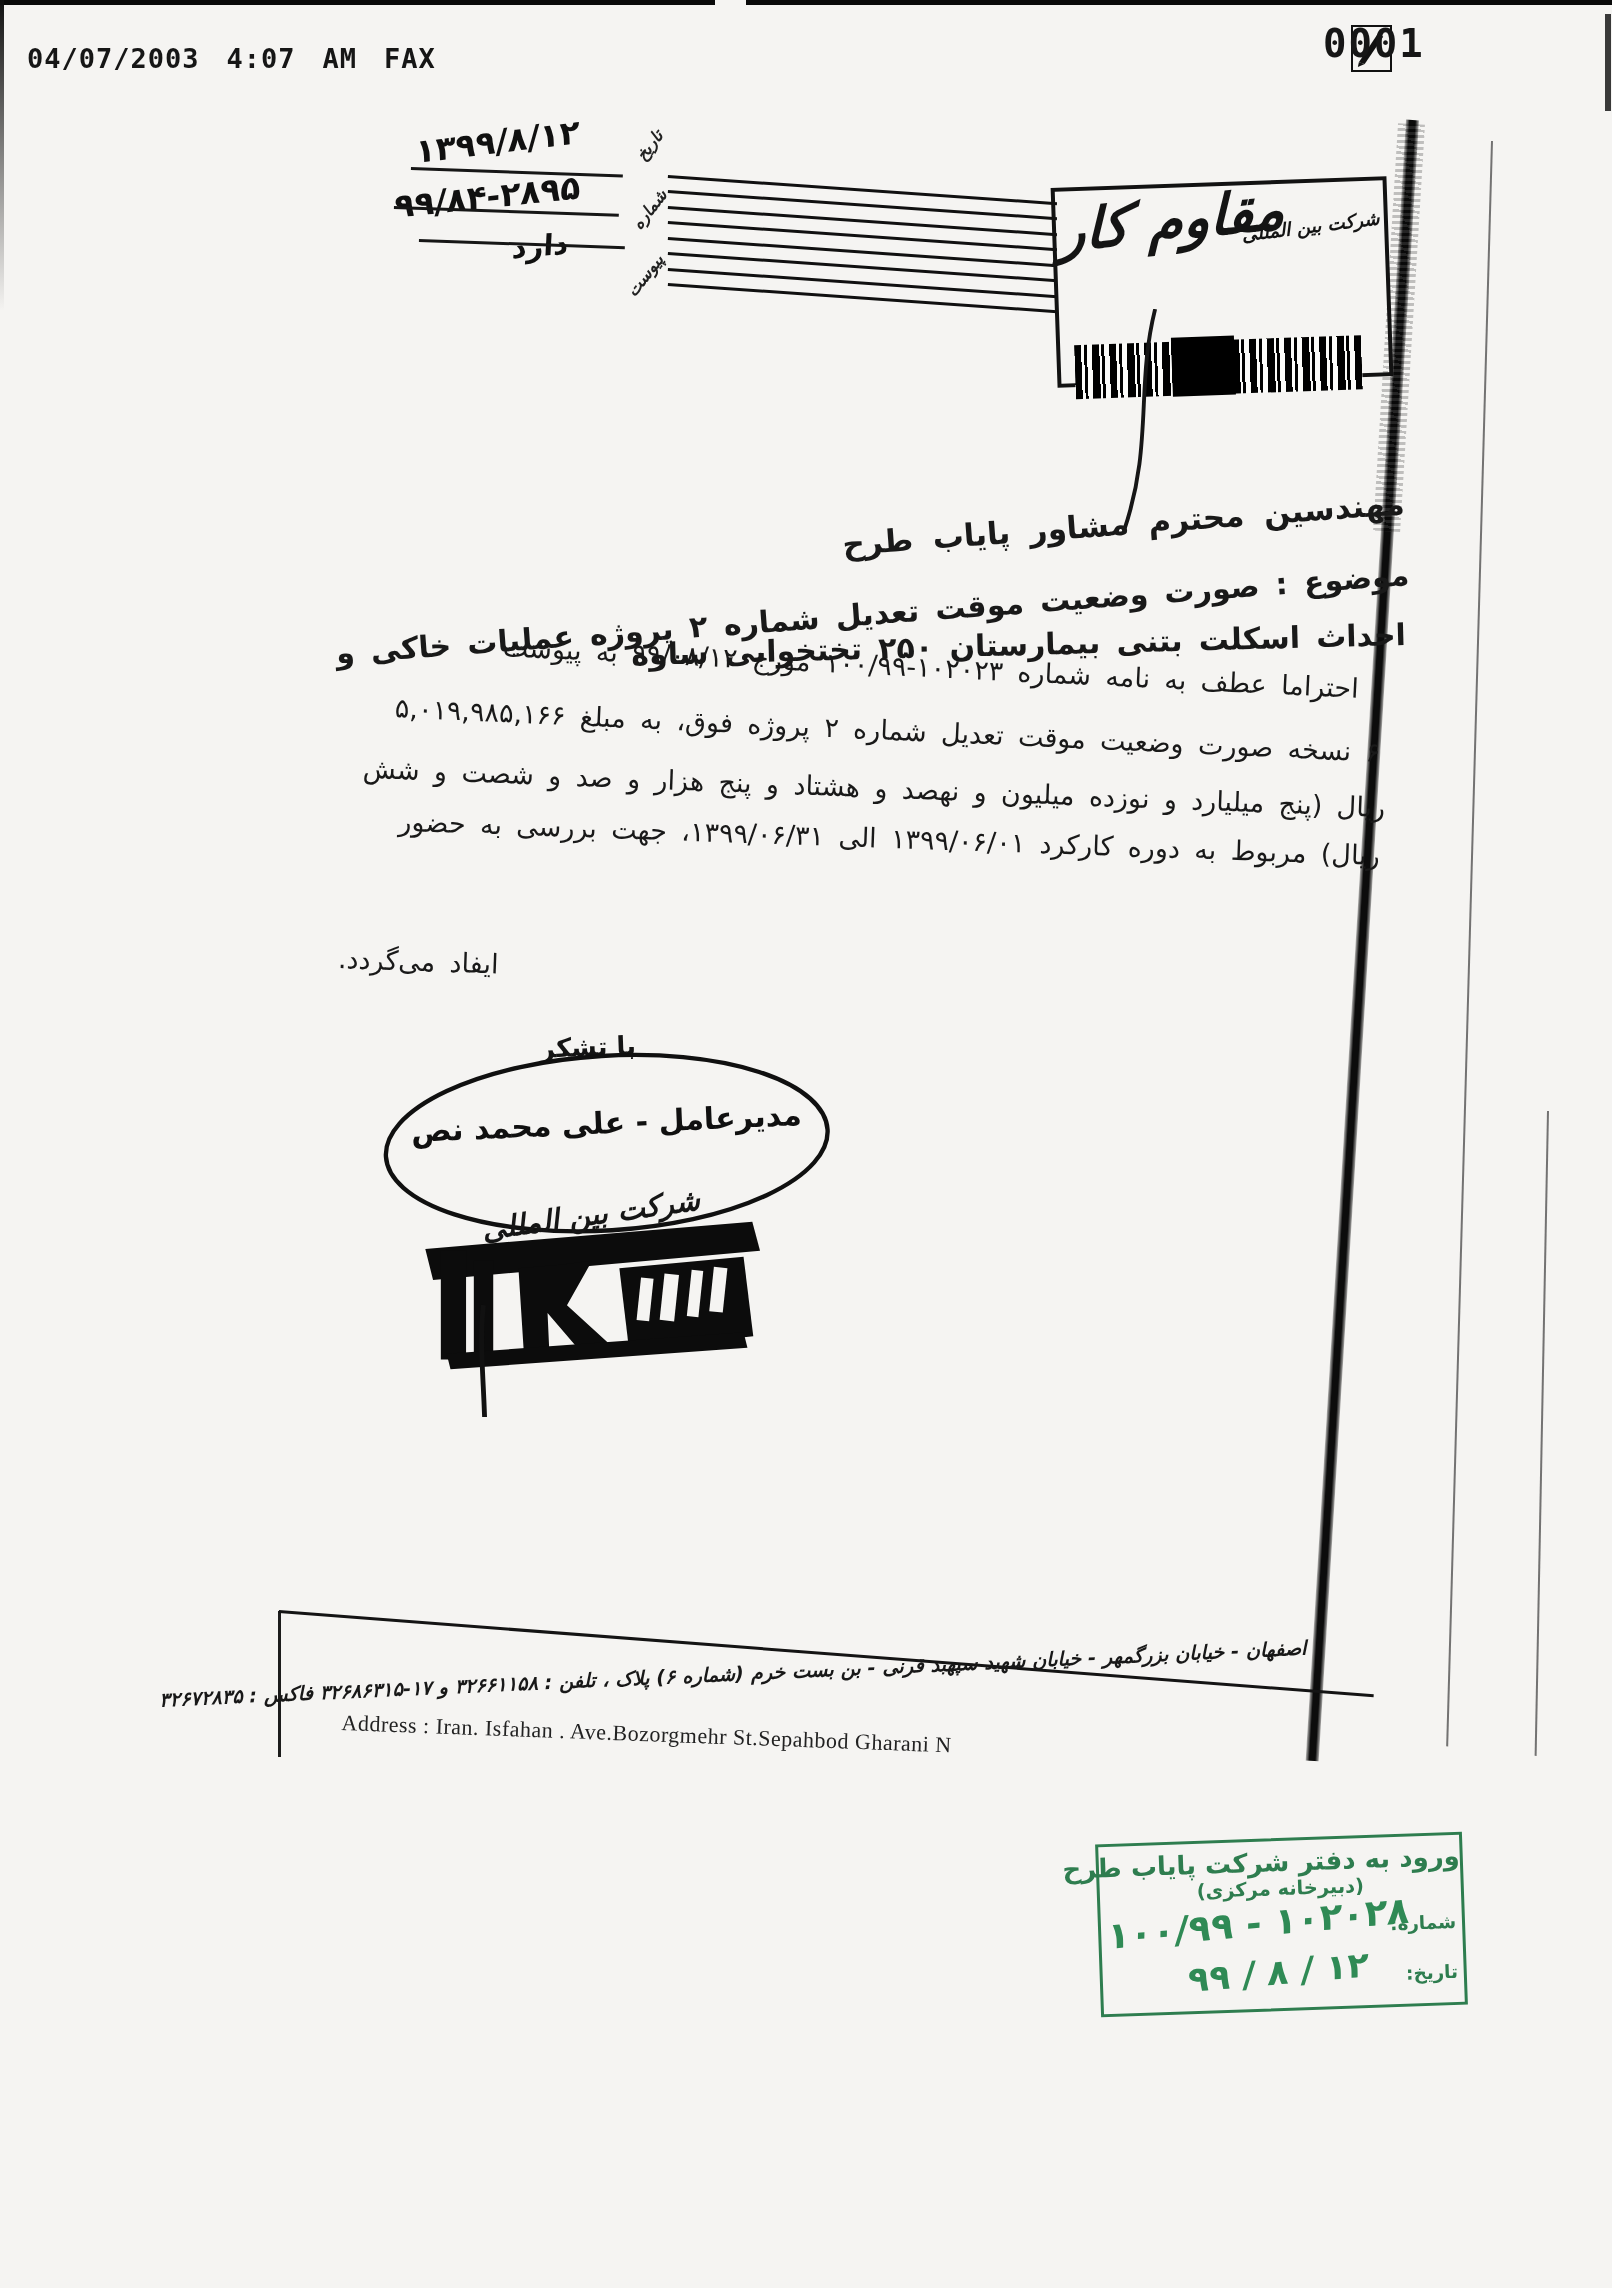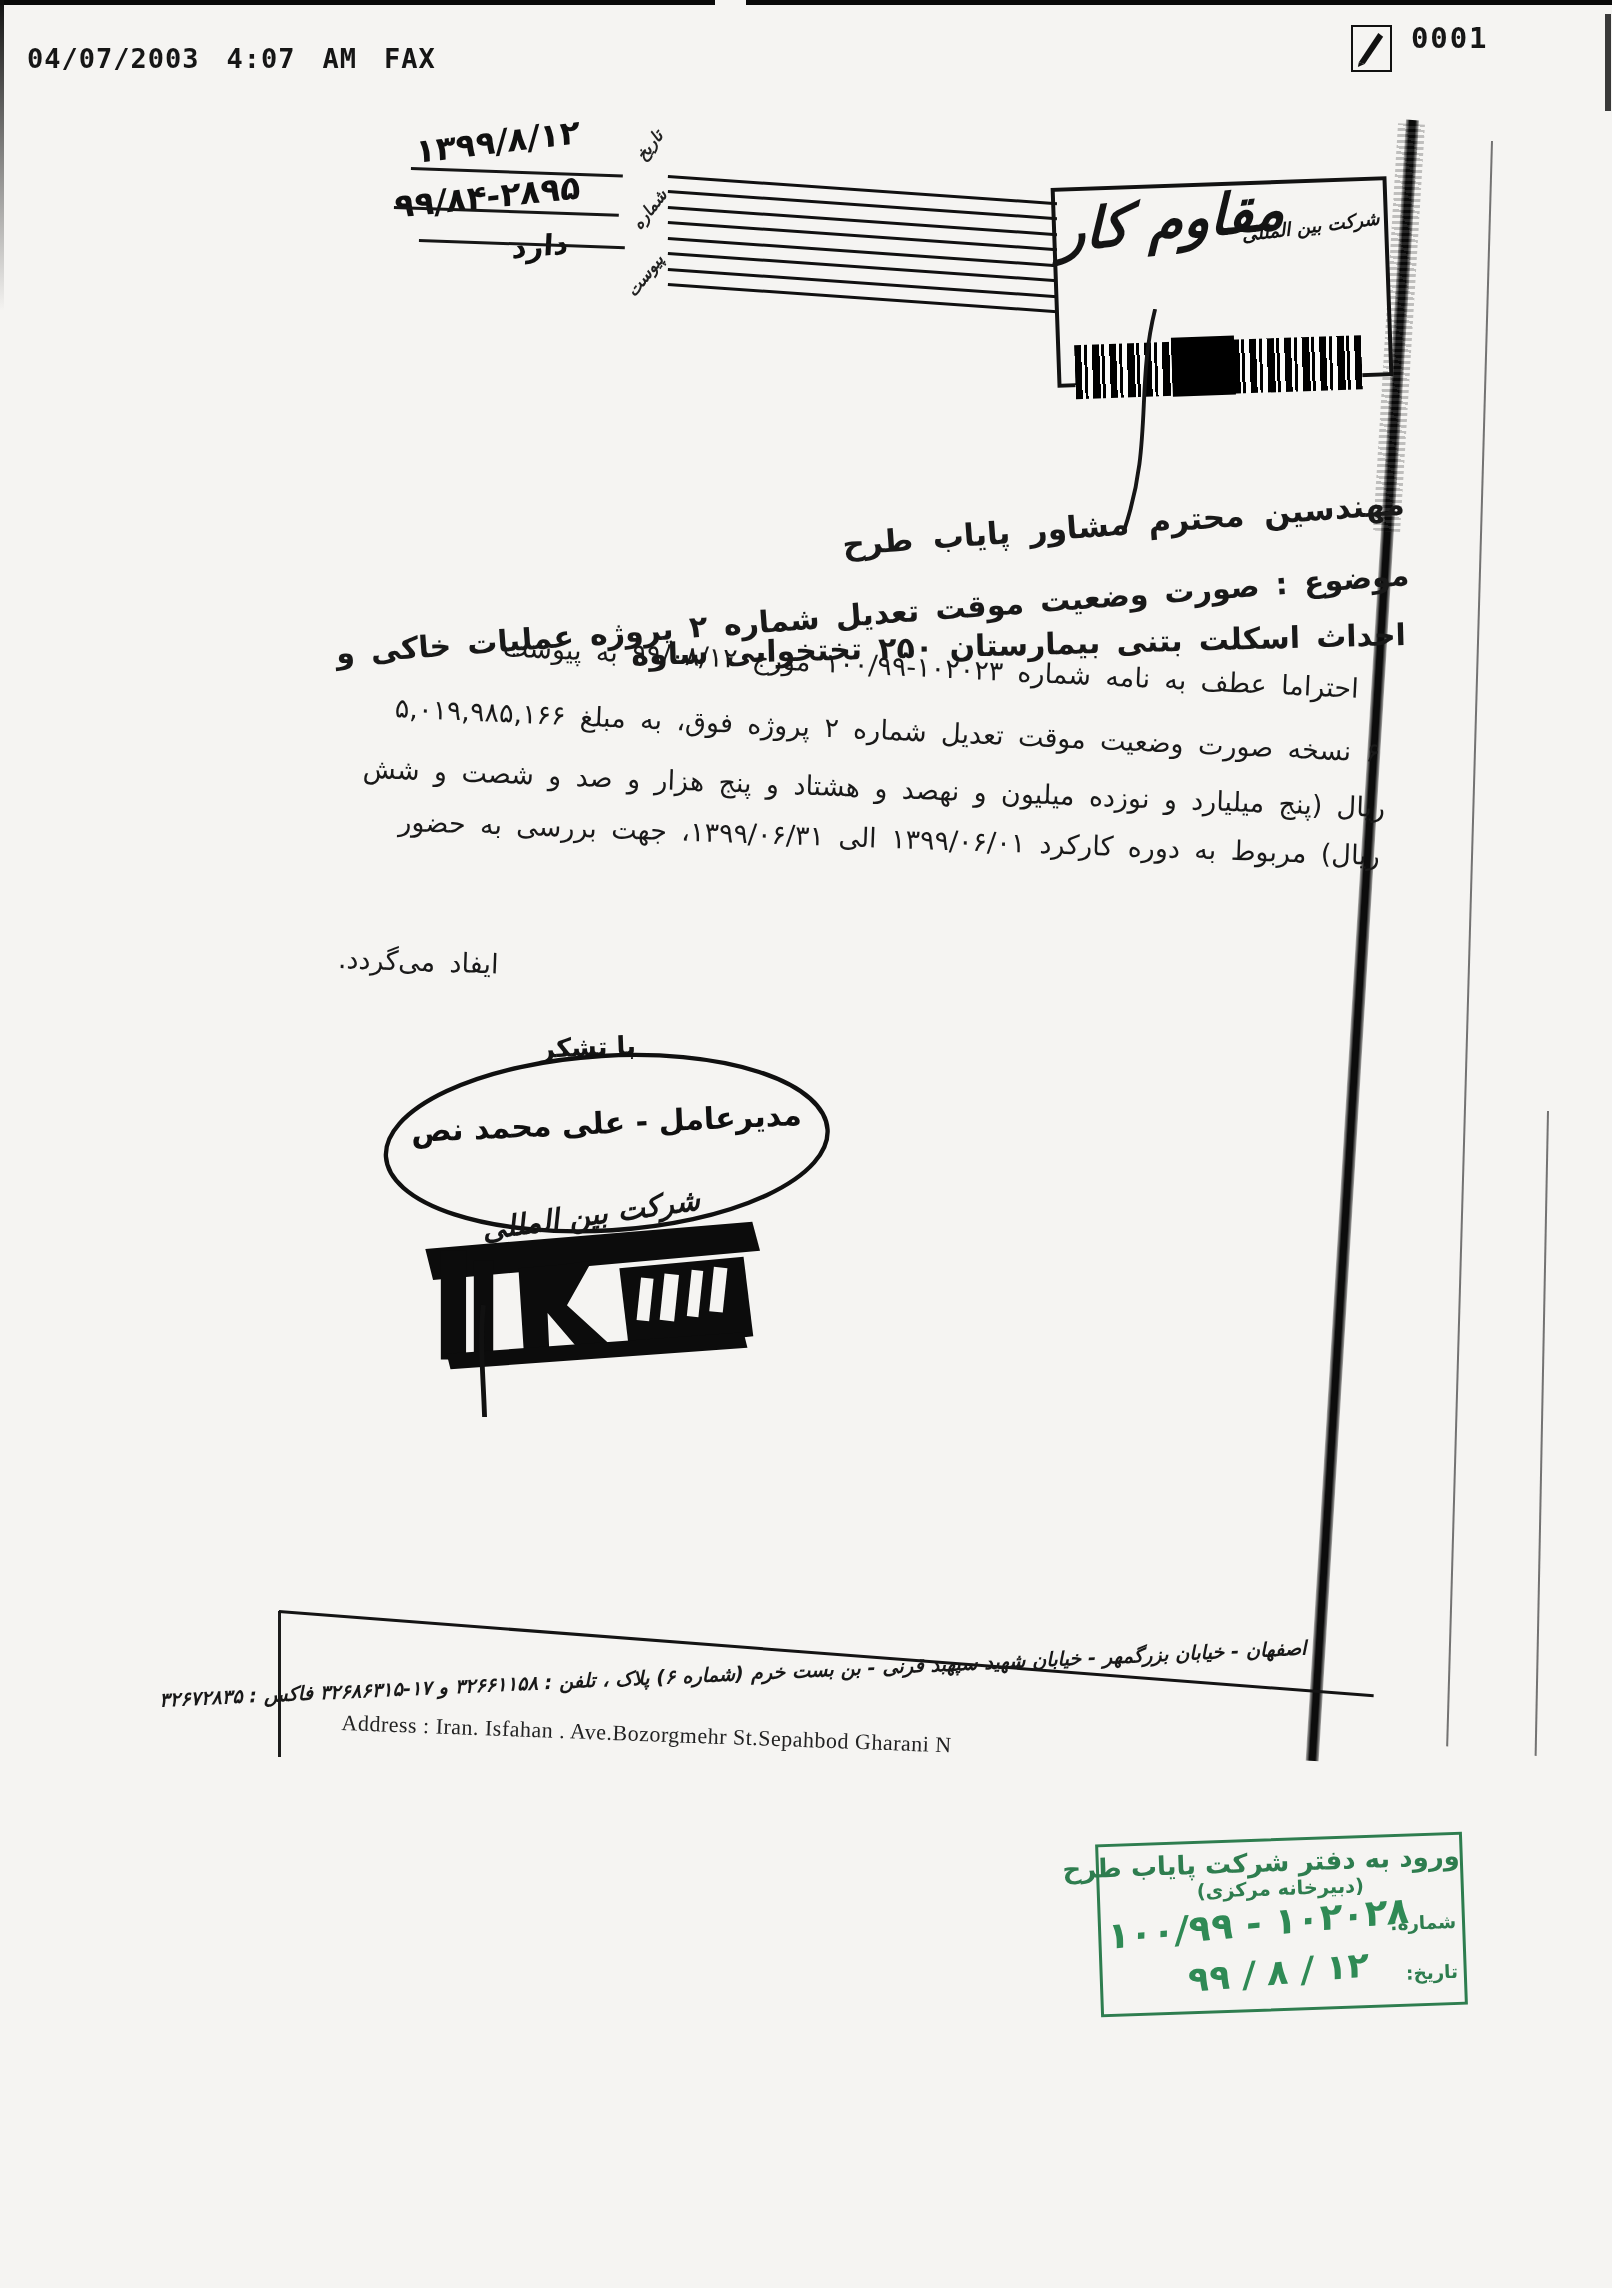--- a/index.html
+++ b/index.html
@@ -3,21 +3,21 @@
 <meta charset="utf-8">
 <style>
   html,body{margin:0;padding:0;background:#e8e8e6;}
   #page{position:relative;width:1613px;height:2288px;background:#f5f4f2;overflow:hidden;
         font-family:"DejaVu Sans",sans-serif;color:#141414;}
   .abs{position:absolute;}
   .nw{white-space:nowrap;}
   
   .fax-meta{font-family:"DejaVu Sans Mono","Liberation Mono",monospace;font-weight:bold;color:#161616;}
   #fax-datetime{left:27px;top:43px;font-size:27px;letter-spacing:1px;word-spacing:9.7px;}
-  #page-num{left:1411px;top:21.3px;font-size:29px;letter-spacing:1.9px;}
+  #page-num{left:1323px;top:21.3px;font-size:39px;letter-spacing:1.9px;}
   #page-icon{left:1351px;top:25px;width:37px;height:43px;border:2.9px solid #111;}
   
   .edge{background:#0a0a0a;}
   #edgeband{left:1406px;top:120px;width:12.6px;height:1644px;transform:rotate(3.5deg);transform-origin:50% 0;
             background:linear-gradient(90deg,rgba(20,20,20,.3),#0c0c0c 28%,#0c0c0c 72%,rgba(20,20,20,.35));}
   #edgespeck{left:1398px;top:124px;width:27px;height:408px;transform:rotate(3.5deg);transform-origin:50% 0;opacity:.4;
              background:repeating-linear-gradient(0deg,rgba(0,0,0,.55) 0 2.9px,rgba(255,255,255,.25) 2.9px 5.8px);}
   .vline{width:1.9px;background:#2d2d2d;opacity:.65;transform-origin:50% 0;}
   
   .hand{font-weight:bold;color:#101010;}

